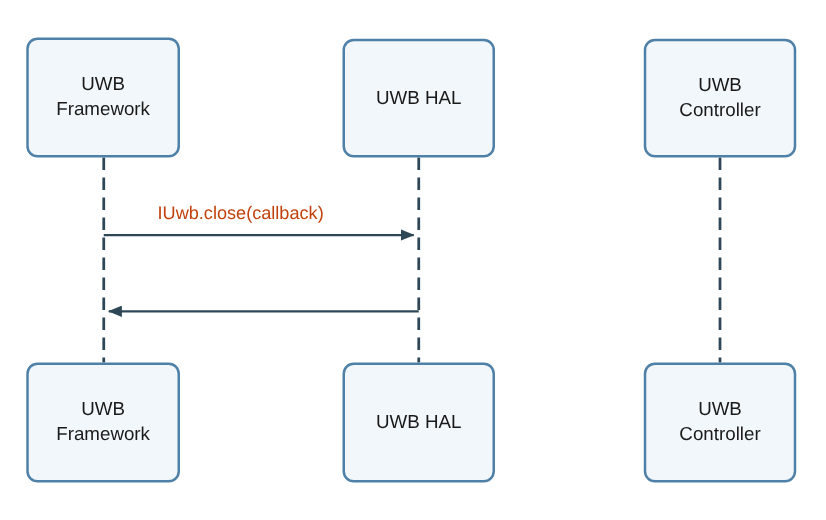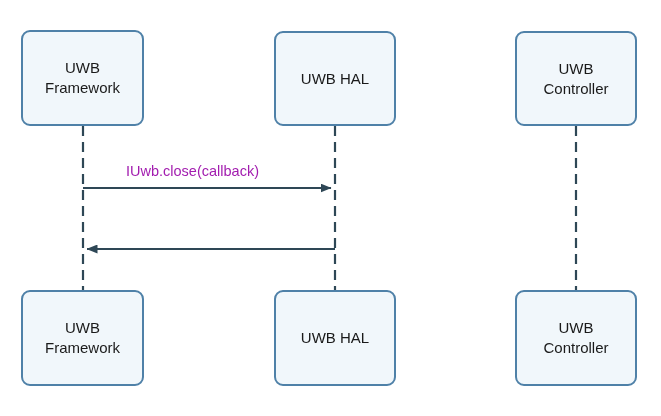--- a/index.html
+++ b/index.html
@@ -36,21 +36,21 @@
     justify-content: center;
     text-align: center;
     color: #1a1a1a;
     font-size: 15px;
     line-height: 1.32;
     font-family: "Liberation Sans", sans-serif;
     white-space: pre-line;
   }
   .msg-label {
     position: absolute;
-    color: #a21caf;
+    color: #c2410c;
     font-size: 14.5px;
     font-family: "Liberation Sans", sans-serif;
     white-space: nowrap;
     line-height: 1;
   }
 </style>
 </head>
 <body>
 
 <div id="diagram-canvas">

